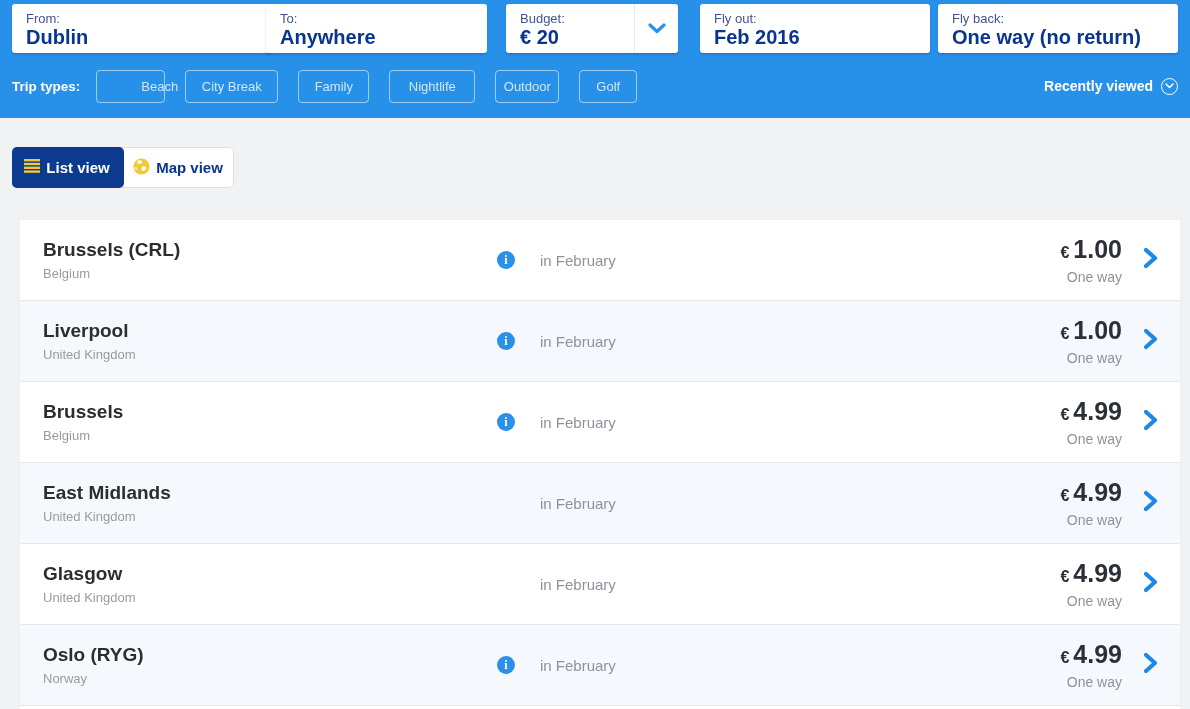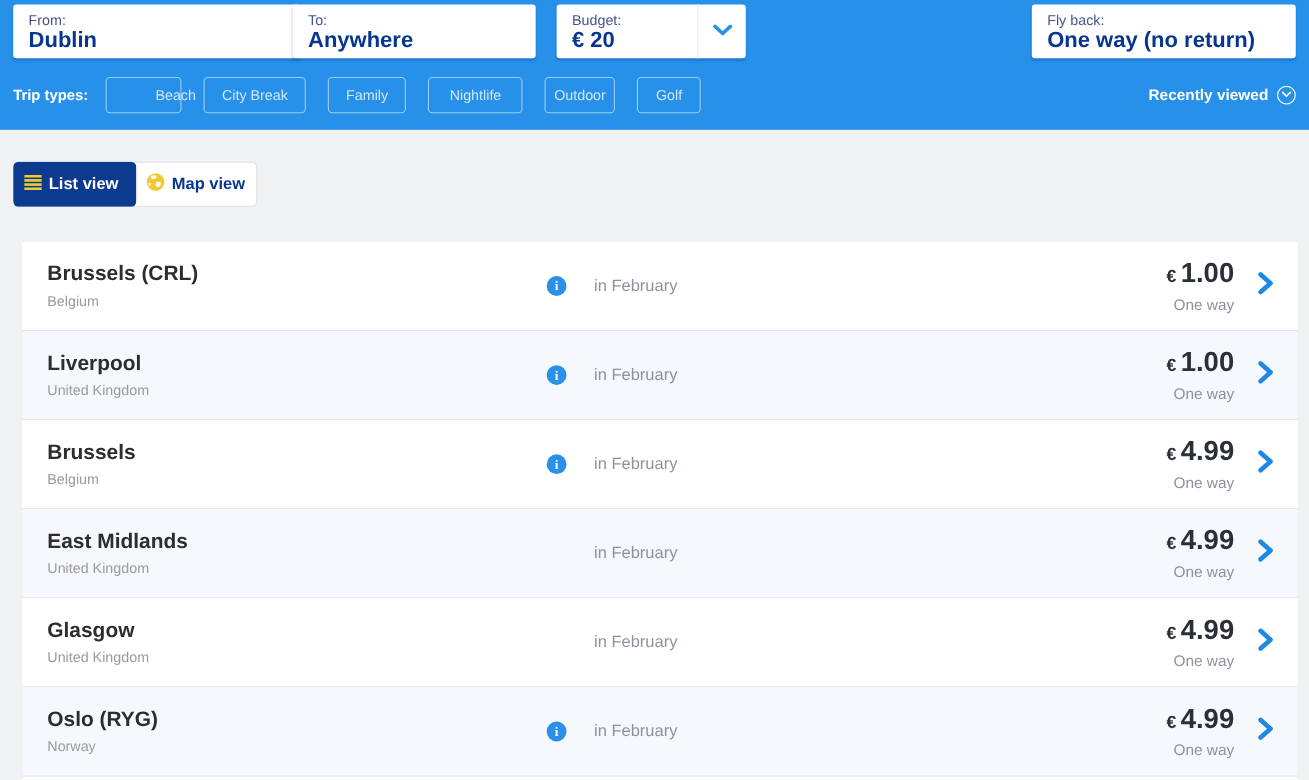--- a/index.html
+++ b/index.html
@@ -82,21 +82,21 @@
     display: flex;
     background: #ffffff;
     border: 1px solid #dcdfe3;
     border-radius: 5px;
     height: 41px;
   }
   .vtab {
     width: 110px; height: 41px; margin: -1px 0;
     display: flex; align-items: center; justify-content: center; gap: 6px;
     font-size: 15px; font-weight: bold; color: #073590;
-    border-right: 6px solid #eab308;
+    border-right: 2px solid #eab308;
     cursor: pointer;
   }
   .vtab:last-child { border-right: none; }
   .vtab.active {
     background: #0b3a8f; color: #ffffff;
     border-radius: 5px; border-right-color: transparent;
     margin: -1px; width: 112px;
   }
 
   
@@ -171,20 +171,24 @@
     <div class="f-value">€ 20</div>
     <div class="budget-drop">
       <span>
         <svg width="18" height="11" viewBox="0 0 18 11">
             <path d="M2 2 L9 8.5 L16 2" stroke="#2b90e8" stroke-width="3.2" fill="none" stroke-linecap="round" stroke-linejoin="round"></path>
           </svg>
       </span>
     </div>
   </div>
 
+  <div class="field-box field-flyout">
+    <div class="f-label">Fly out:</div>
+    <div class="f-value">Feb 2016</div>
+  </div>
 
   <div class="field-box field-flyback">
     <div class="f-label">Fly back:</div>
     <div class="f-value">One way (no return)</div>
   </div>
 
   <div class="triptypes">
     <span class="tt-label">Trip types:</span>
     <button class="tt-btn tt-beach">Beach</button>
     <button class="tt-btn tt-city">City Break</button>

